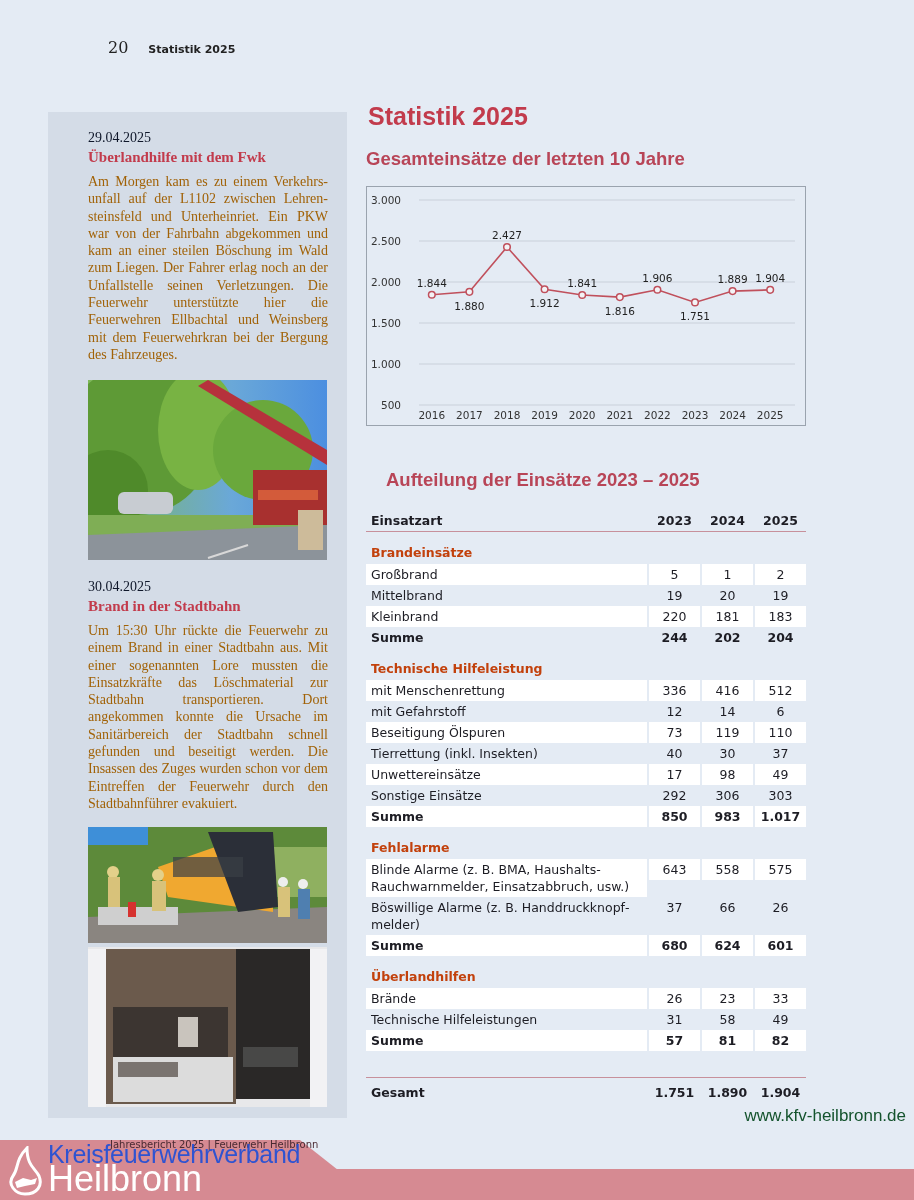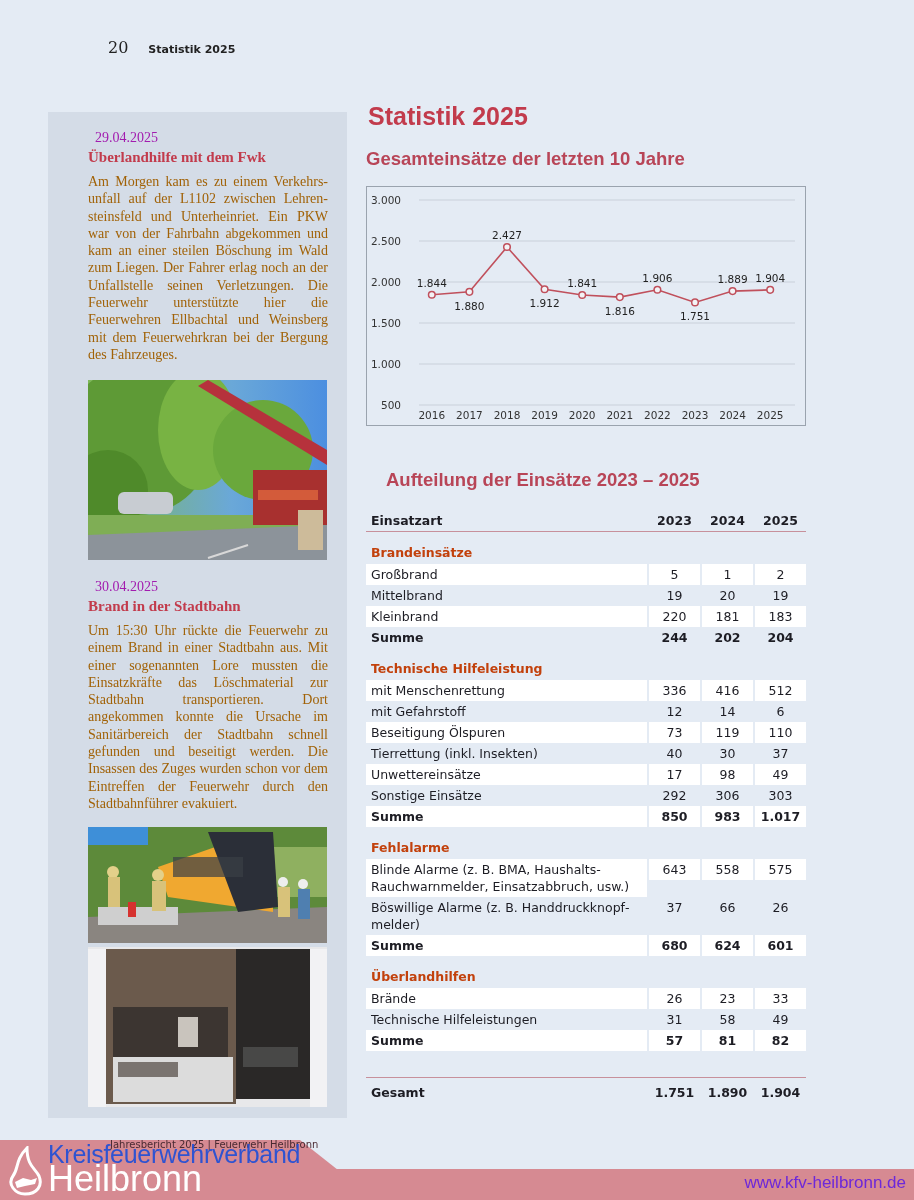--- a/index.html
+++ b/index.html
@@ -6,21 +6,21 @@
   html, body { width: 914px; height: 1200px; overflow: hidden; }
   body { background: #e4ebf4; position: relative; font-family: "DejaVu Sans", sans-serif; color: #1d1d24; }
 
   .page-header { position: absolute; top: 38px; left: 108px; display: flex; align-items: baseline; gap: 20px; }
   .page-number { font-family: "DejaVu Serif", serif; font-size: 16px; color: #222; }
   .header-title { font-family: "DejaVu Sans", sans-serif; font-size: 11px; font-weight: bold; color: #222; }
 
   
   .sidebar { position: absolute; left: 48px; top: 112px; width: 299px; height: 1006px; background: #d4dce7; }
   .story { position: absolute; left: 40px; width: 240px; }
-  .story-date { font-family: "Liberation Serif", serif; font-size: 14px; color: #a21caf; line-height: 18px; margin-left: 7px; }
+  .story-date { font-family: "Liberation Serif", serif; font-size: 14px; color: #0f172a; line-height: 18px; }
   .story-title { font-family: "Liberation Serif", serif; font-weight: bold; font-size: 15px; color: #c23b4c; line-height: 20px; margin-bottom: 6px; }
   .story-text { font-family: "Liberation Serif", serif; font-size: 14px; line-height: 17.3px; color: #a16207; text-align: justify; hyphens: manual; }
   .photo { position: absolute; left: 40px; width: 239px; overflow: hidden; }
 
   
   .main { position: absolute; left: 366px; top: 0; width: 440px; }
   .main-title { position: absolute; top: 102px; left: 2px; font-family: "Liberation Sans", sans-serif; font-size: 25px; color: #c23b4c; white-space: nowrap; }
   .chart-title { position: absolute; top: 148px; left: 0; font-family: "Liberation Sans", sans-serif; font-size: 18.5px; color: #b84557; white-space: nowrap; }
   .chart-box { position: absolute; top: 186px; left: 0; width: 440px; height: 240px; border: 1.5px solid #9aa3ae; background: #e4ebf4; }
   .chart-box svg { position: absolute; left: 0; top: 0; }
@@ -38,21 +38,21 @@
   .section-title { color: #c2410c; font-weight: bold; padding: 12px 5px 2px; line-height: 18px; font-size: 12.5px; }
   .row.total { border-top: 1.5px solid #c7909b; margin-top: 26px; font-weight: bold; padding-top: 4px; }
 
   
   .footer-band { position: absolute; left: 0; top: 1169px; width: 914px; height: 31px; background: #d68a92; }
   .footer-slant { position: absolute; left: 0; top: 1140px; width: 338px; height: 30px; background: #d68a92; clip-path: polygon(0 0, 300px 0, 338px 30px, 0 30px); }
   .footer-caption { position: absolute; left: 110px; top: 1139px; font-family: "DejaVu Sans", sans-serif; font-size: 10px; color: #4a2a32; white-space: nowrap; }
   .org-line1 { position: absolute; left: 48px; top: 1140px; font-family: "Liberation Sans", sans-serif; font-size: 25px; color: #1d4ed8; opacity: 0.9; white-space: nowrap; font-weight: 300; letter-spacing: -0.3px; }
   .org-line2 { position: absolute; left: 48px; top: 1159px; font-family: "Liberation Sans", sans-serif; font-size: 36px; color: #ffffff; white-space: nowrap; line-height: 40px; }
   .org-logo { position: absolute; left: 5px; top: 1146px; width: 40px; height: 50px; }
-  .website { position: absolute; right: 8px; top: 1173px; font-family: "Liberation Sans", sans-serif; font-size: 17px; color: #6d28d9; white-space: nowrap; }
+  .website { position: absolute; right: 8px; top: 1106px; font-family: "Liberation Sans", sans-serif; font-size: 17px; color: #14532d; white-space: nowrap; }
 </style>
 </head>
 <body>
 
 <div class="page-header">
   <span class="page-number">20</span>
   <span class="header-title">Statistik 2025</span>
 </div>
 
 <div class="sidebar">

